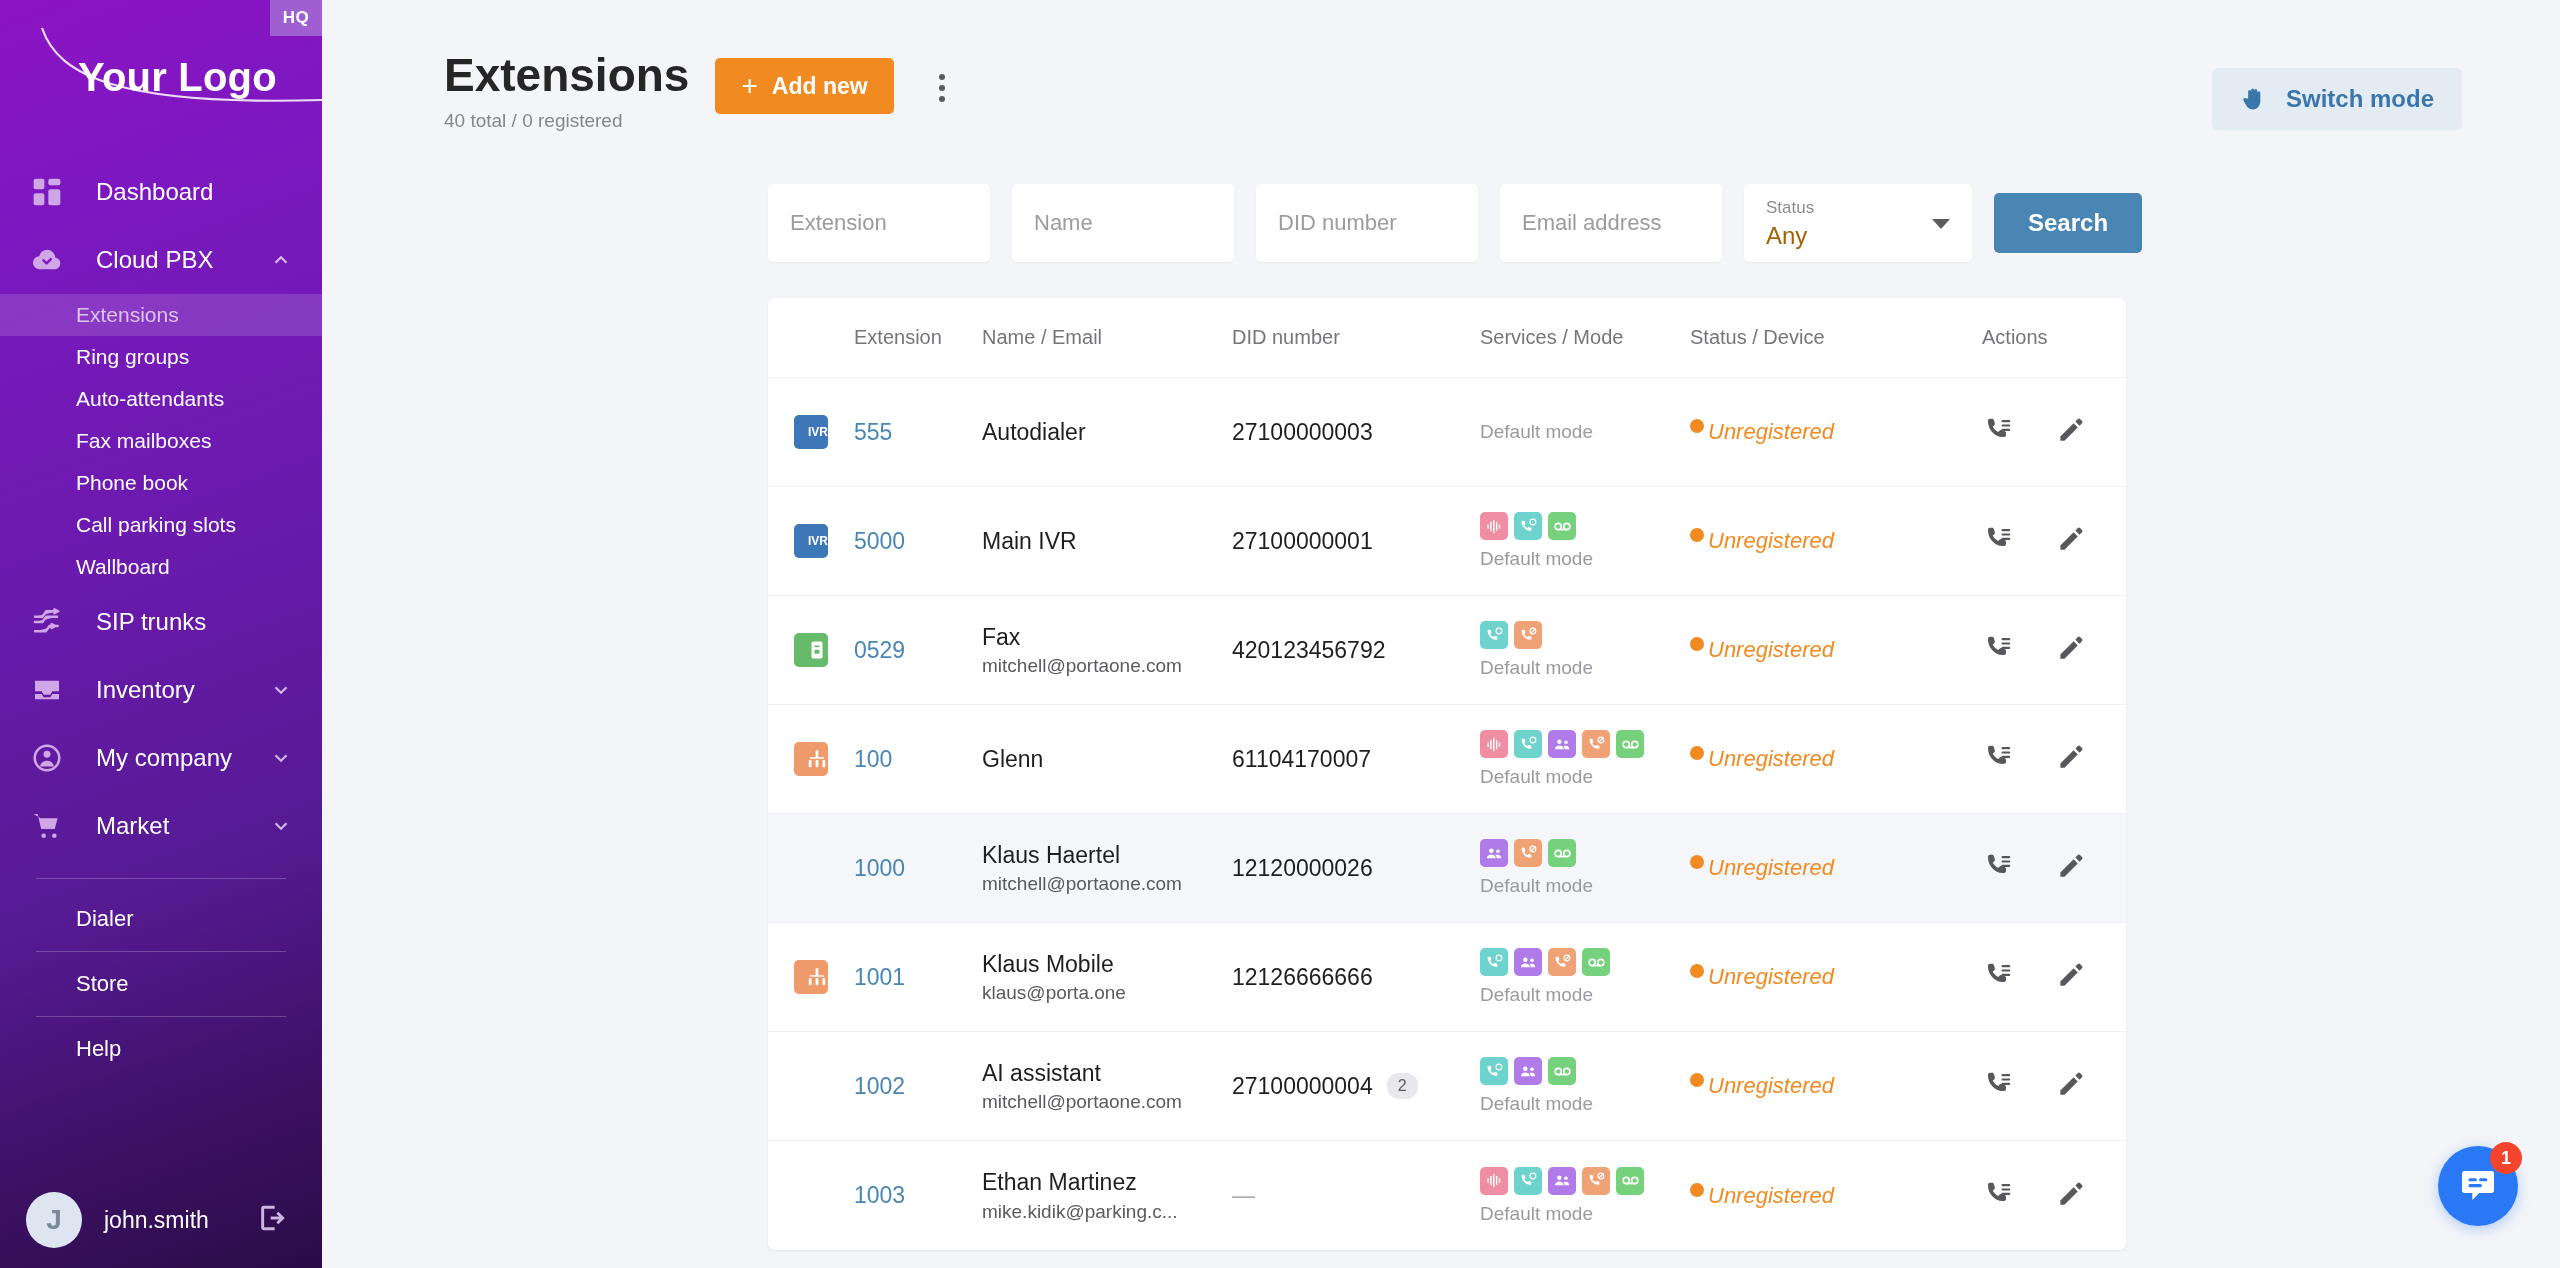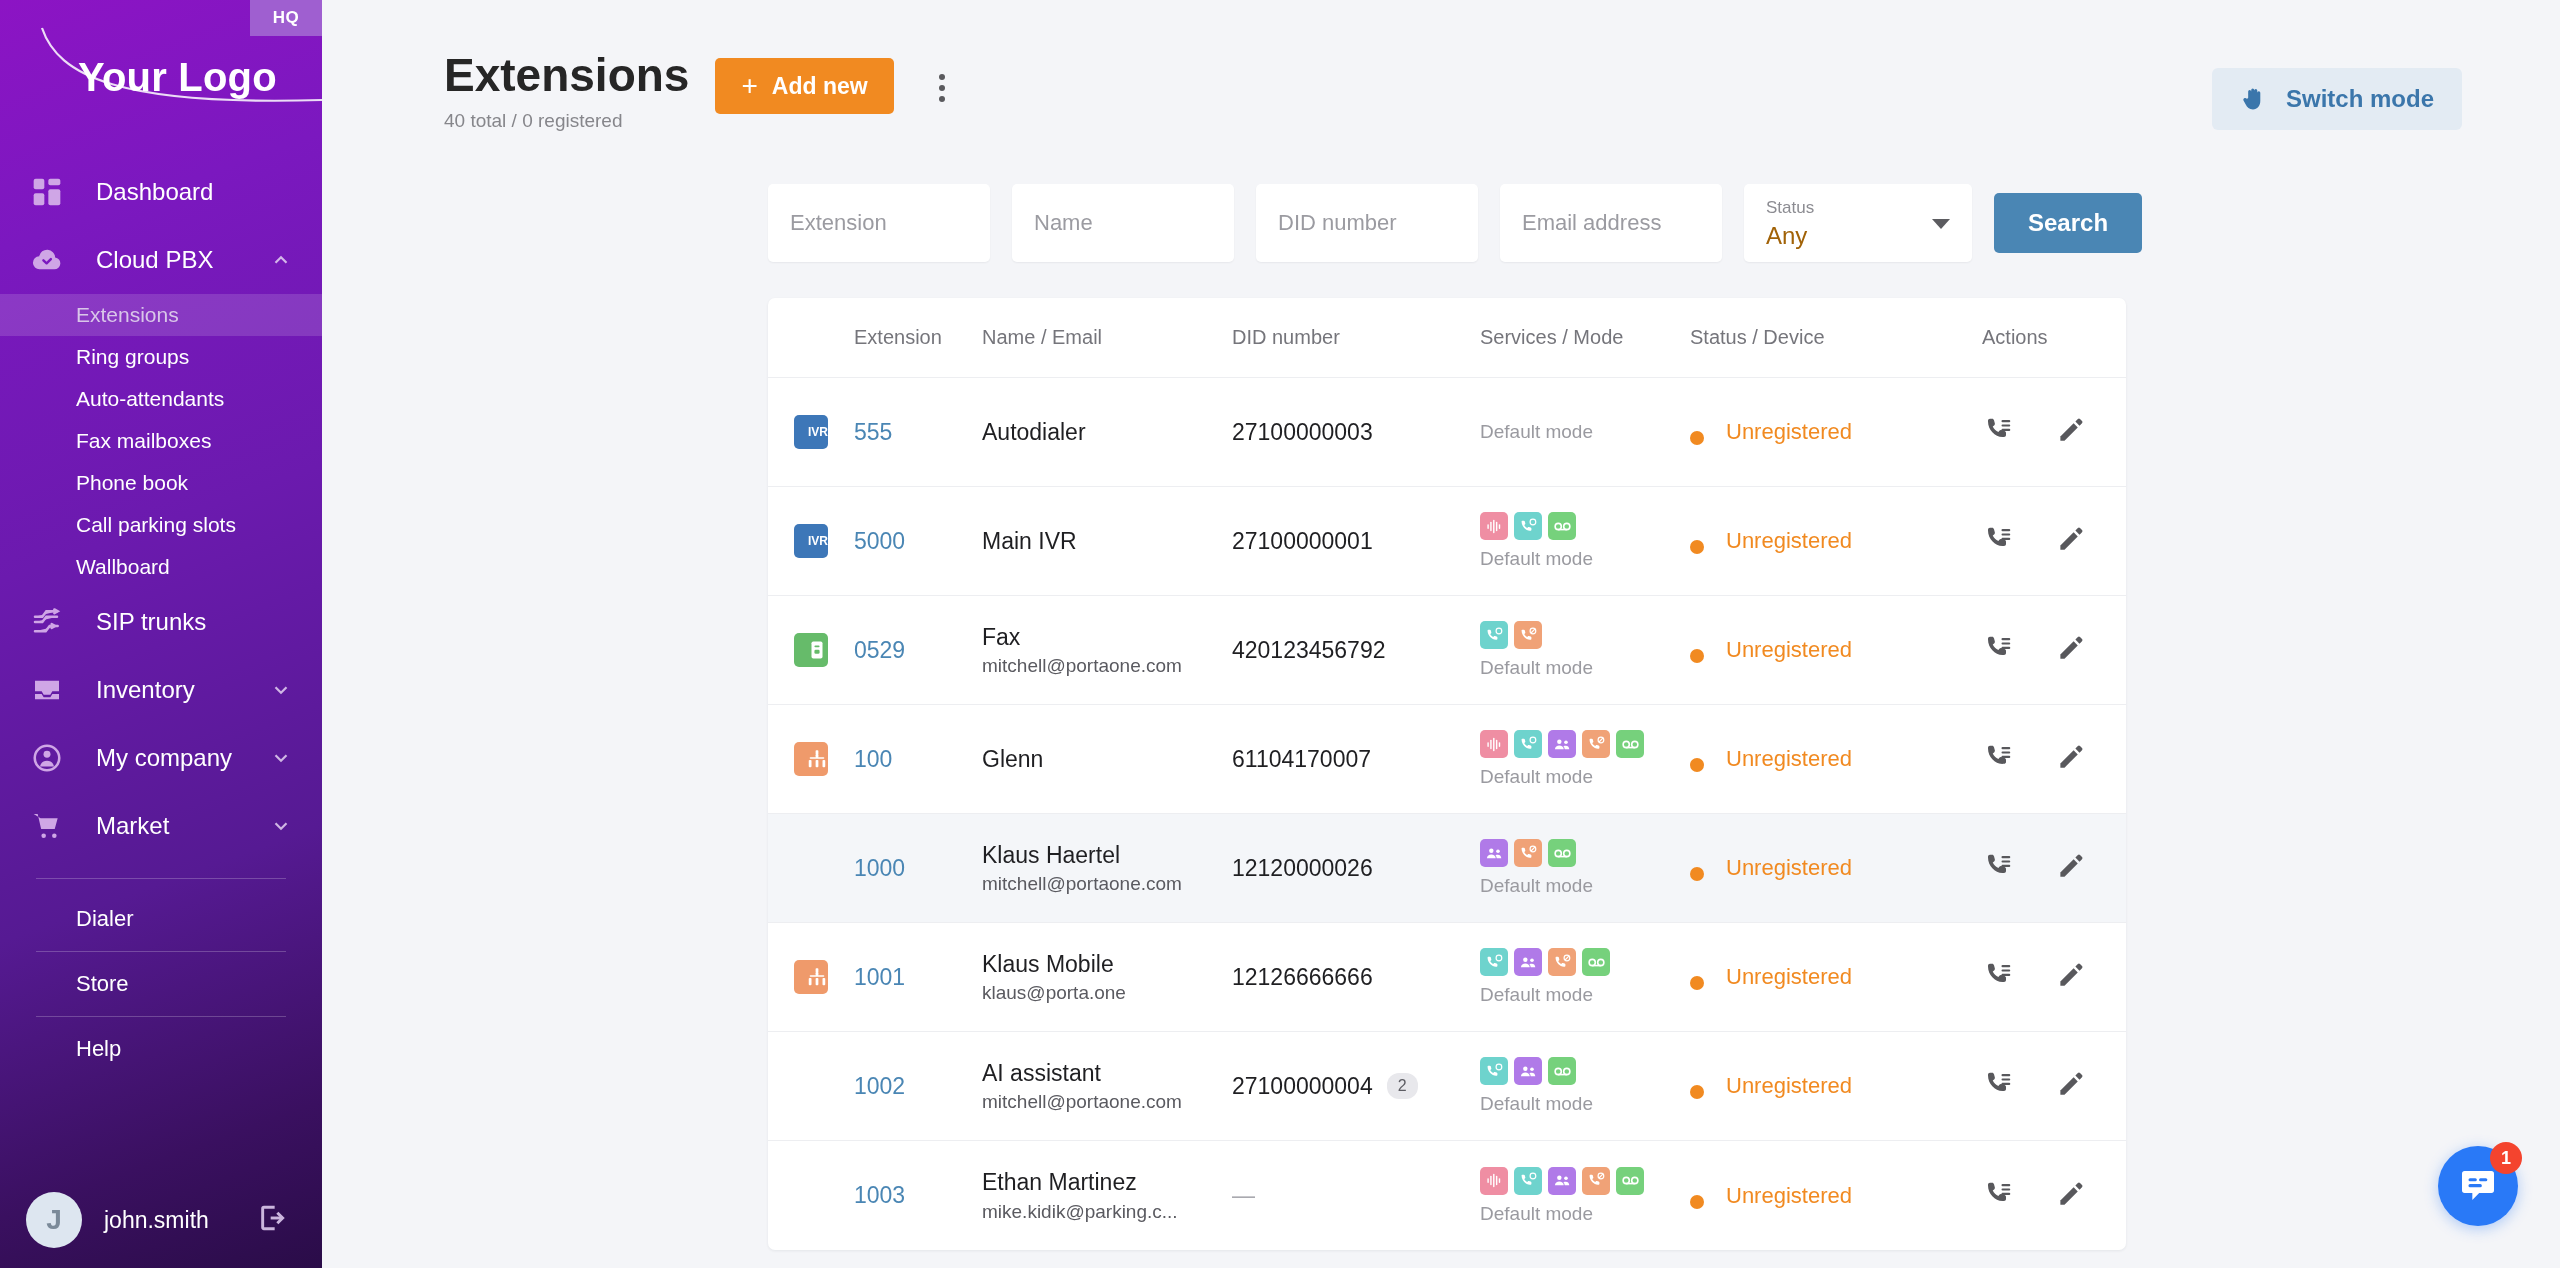--- a/index.html
+++ b/index.html
@@ -11,21 +11,21 @@
   .app { position: relative; width: 2560px; height: 1268px; background: #f4f5f8; display: flex; }
 
   
   .sidebar {
     width: 322px; height: 1268px; flex: 0 0 322px;
     background: linear-gradient(160deg, #8c14c4 0%, #7b18bf 18%, #6b1aae 42%, #561a93 68%, #3a1060 88%, #2a0c48 100%);
     position: relative; display: flex; flex-direction: column;
     overflow: hidden;
   }
   .hq-badge {
-    position: absolute; top: 0; right: 0; width: 72px; height: 36px;
+    position: absolute; top: 0; right: 0; width: 52px; height: 36px;
     background: #9f5fd0; color: #fff; font-size: 17px; font-weight: 700;
     display: flex; align-items: center; justify-content: center;
     letter-spacing: .5px;
   }
   .logo-wrap { position: relative; height: 152px; flex: 0 0 152px; }
   .logo-text {
     position: absolute; left: 78px; top: 55px;
     color: #fff; font-size: 40px; font-weight: 700; letter-spacing: .2px;
   }
   .logo-swoosh { position: absolute; left: 0; top: 20px; width: 322px; height: 110px; }
@@ -166,21 +166,21 @@
     width: 28px; height: 28px; border-radius: 5px; display: flex; align-items: center; justify-content: center;
   }
   .svc svg { width: 19px; height: 19px; fill: #fff; }
   .s-rec  { background: #ef8ea3; }
   .s-cfw  { background: #6ed3cd; }
   .s-grp  { background: #b07ae8; }
   .s-dnd  { background: #f0a277; }
   .s-vm   { background: #76d17c; }
   .mode-text { font-size: 19px; color: #9a9aa0; }
 
-  .status-cell { display: flex; align-items: flex-end; gap: 22px; }
+  .status-cell { display: flex; align-items: flex-start; gap: 4px; font-style: italic; }
   .dot { width: 14px; height: 14px; border-radius: 50%; background: #f18a21; }
   .status-text { font-size: 22px; color: #f18a21; }
 
   .actions { display: flex; align-items: center; gap: 42px; padding-left: 2px; }
   .act { cursor: pointer; }
   .act svg { width: 30px; height: 30px; fill: #58585c; }
 
   
   .chat-fab {
     position: absolute; right: 42px; bottom: 42px; width: 80px; height: 80px;

